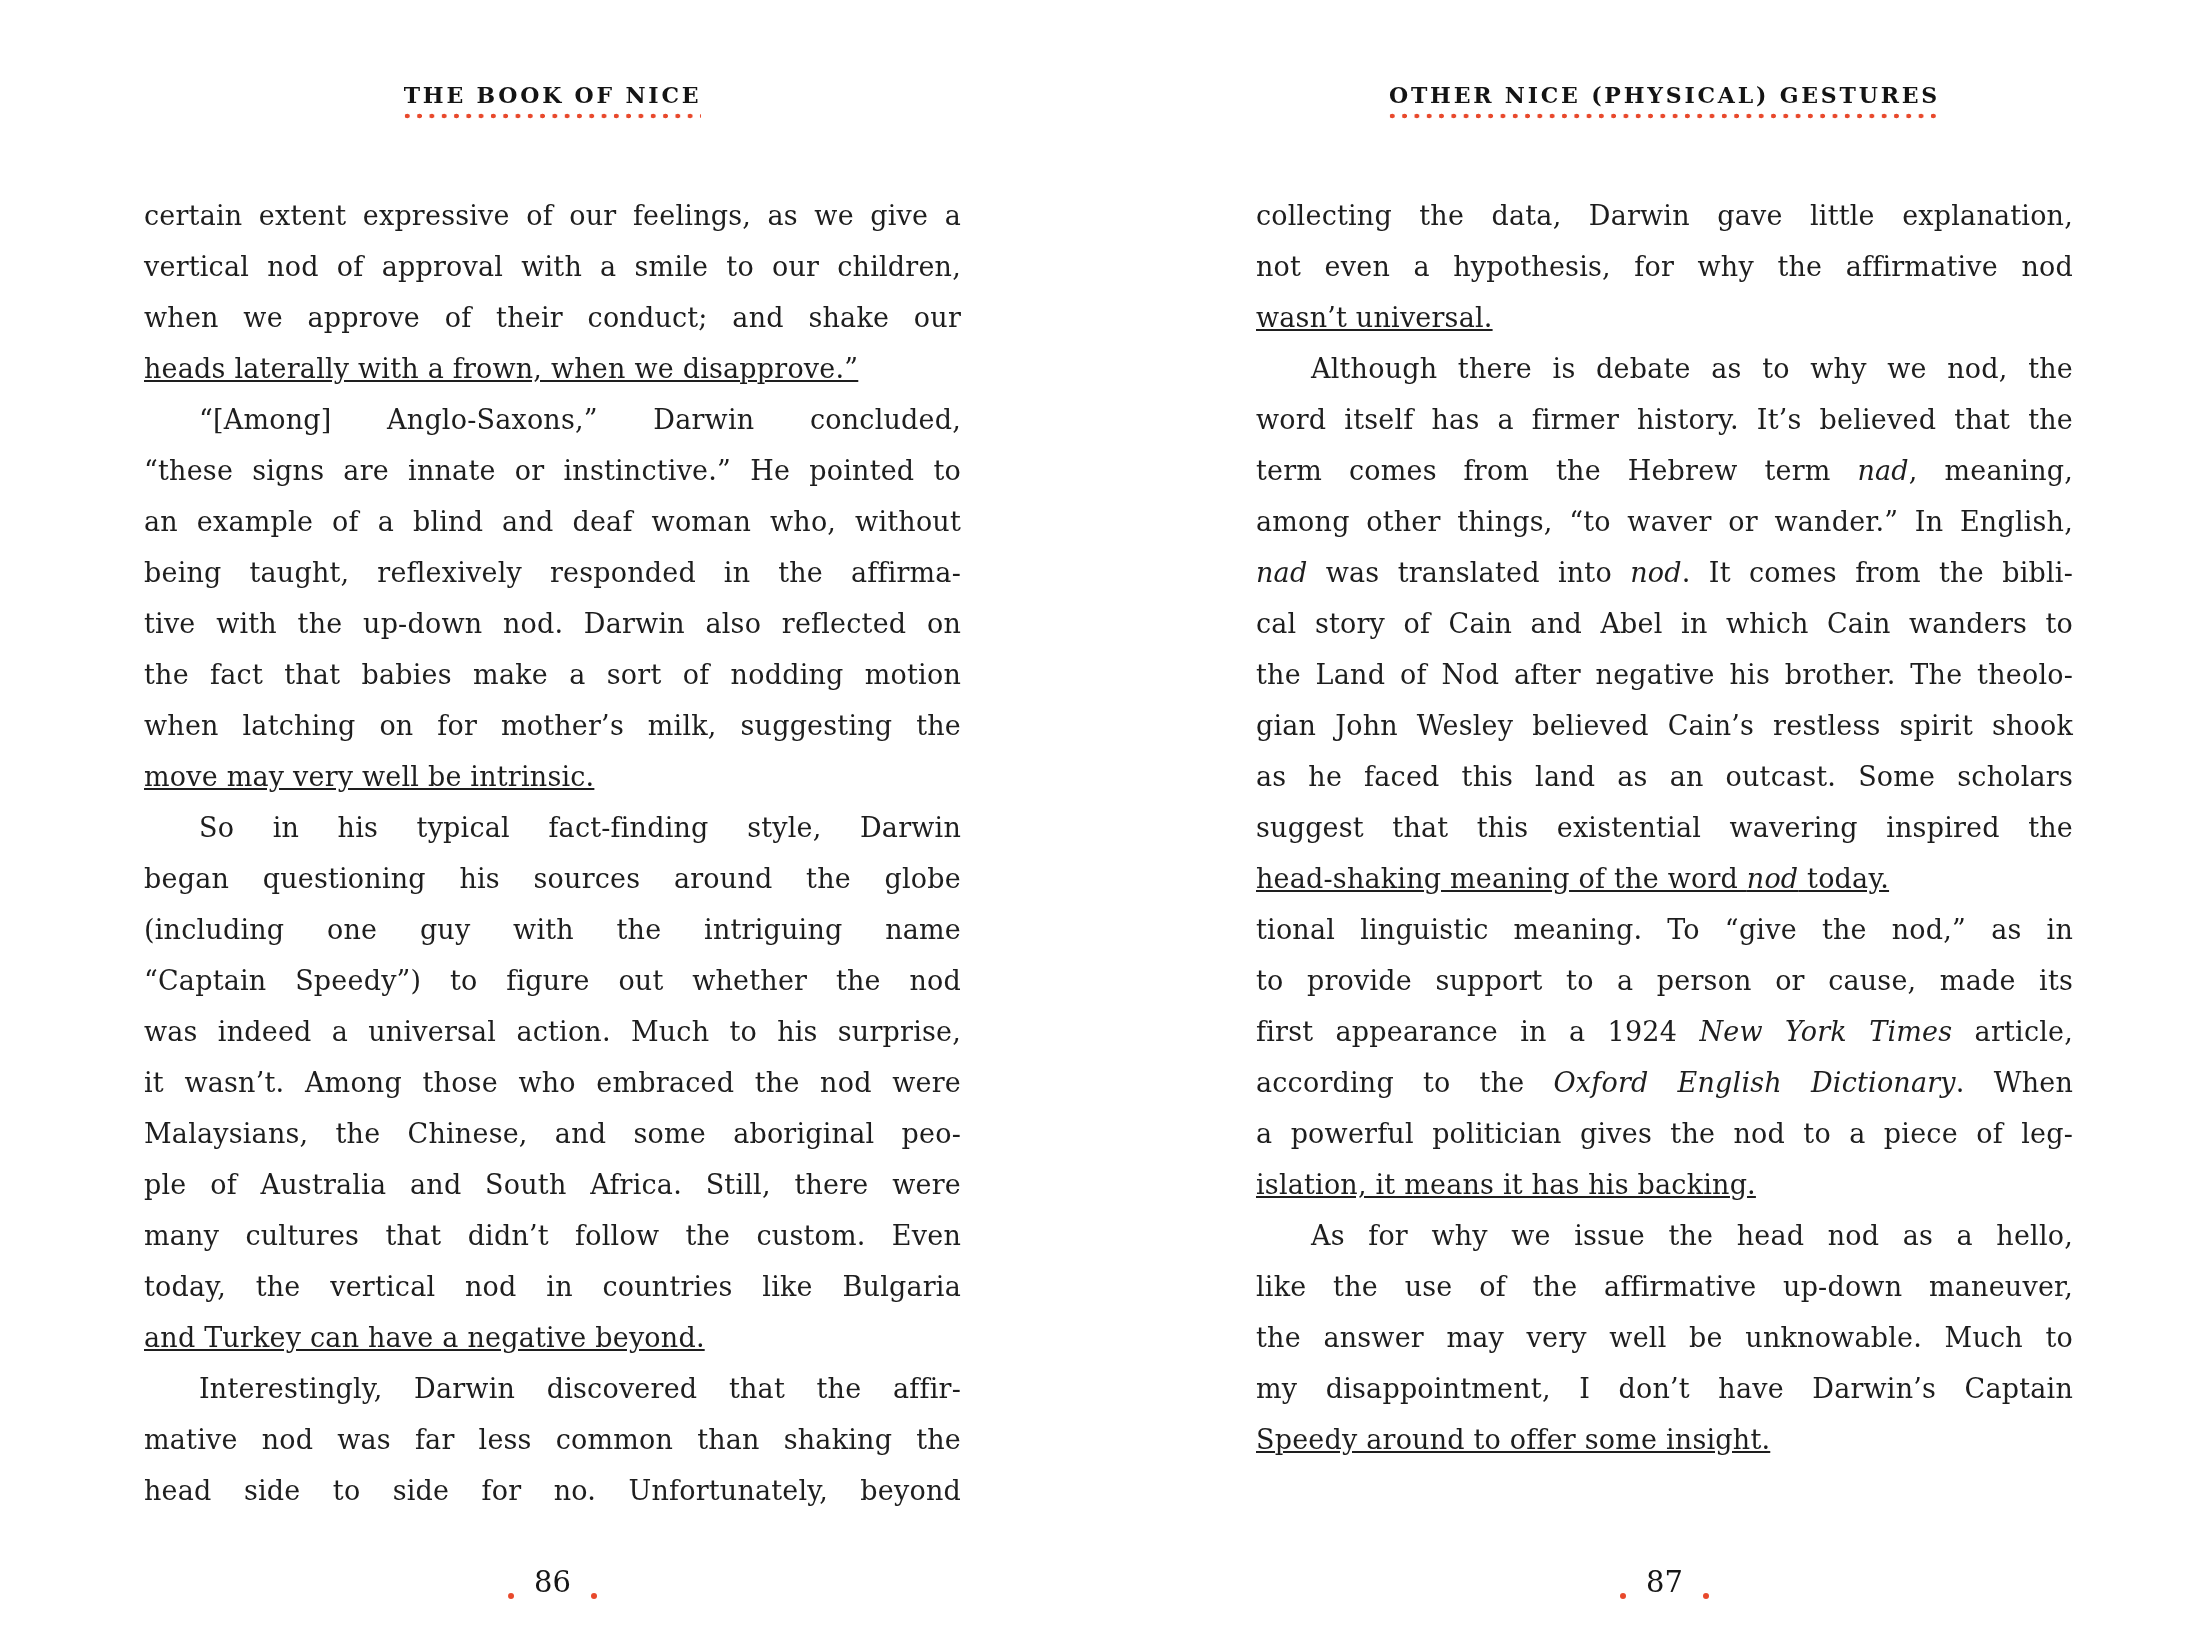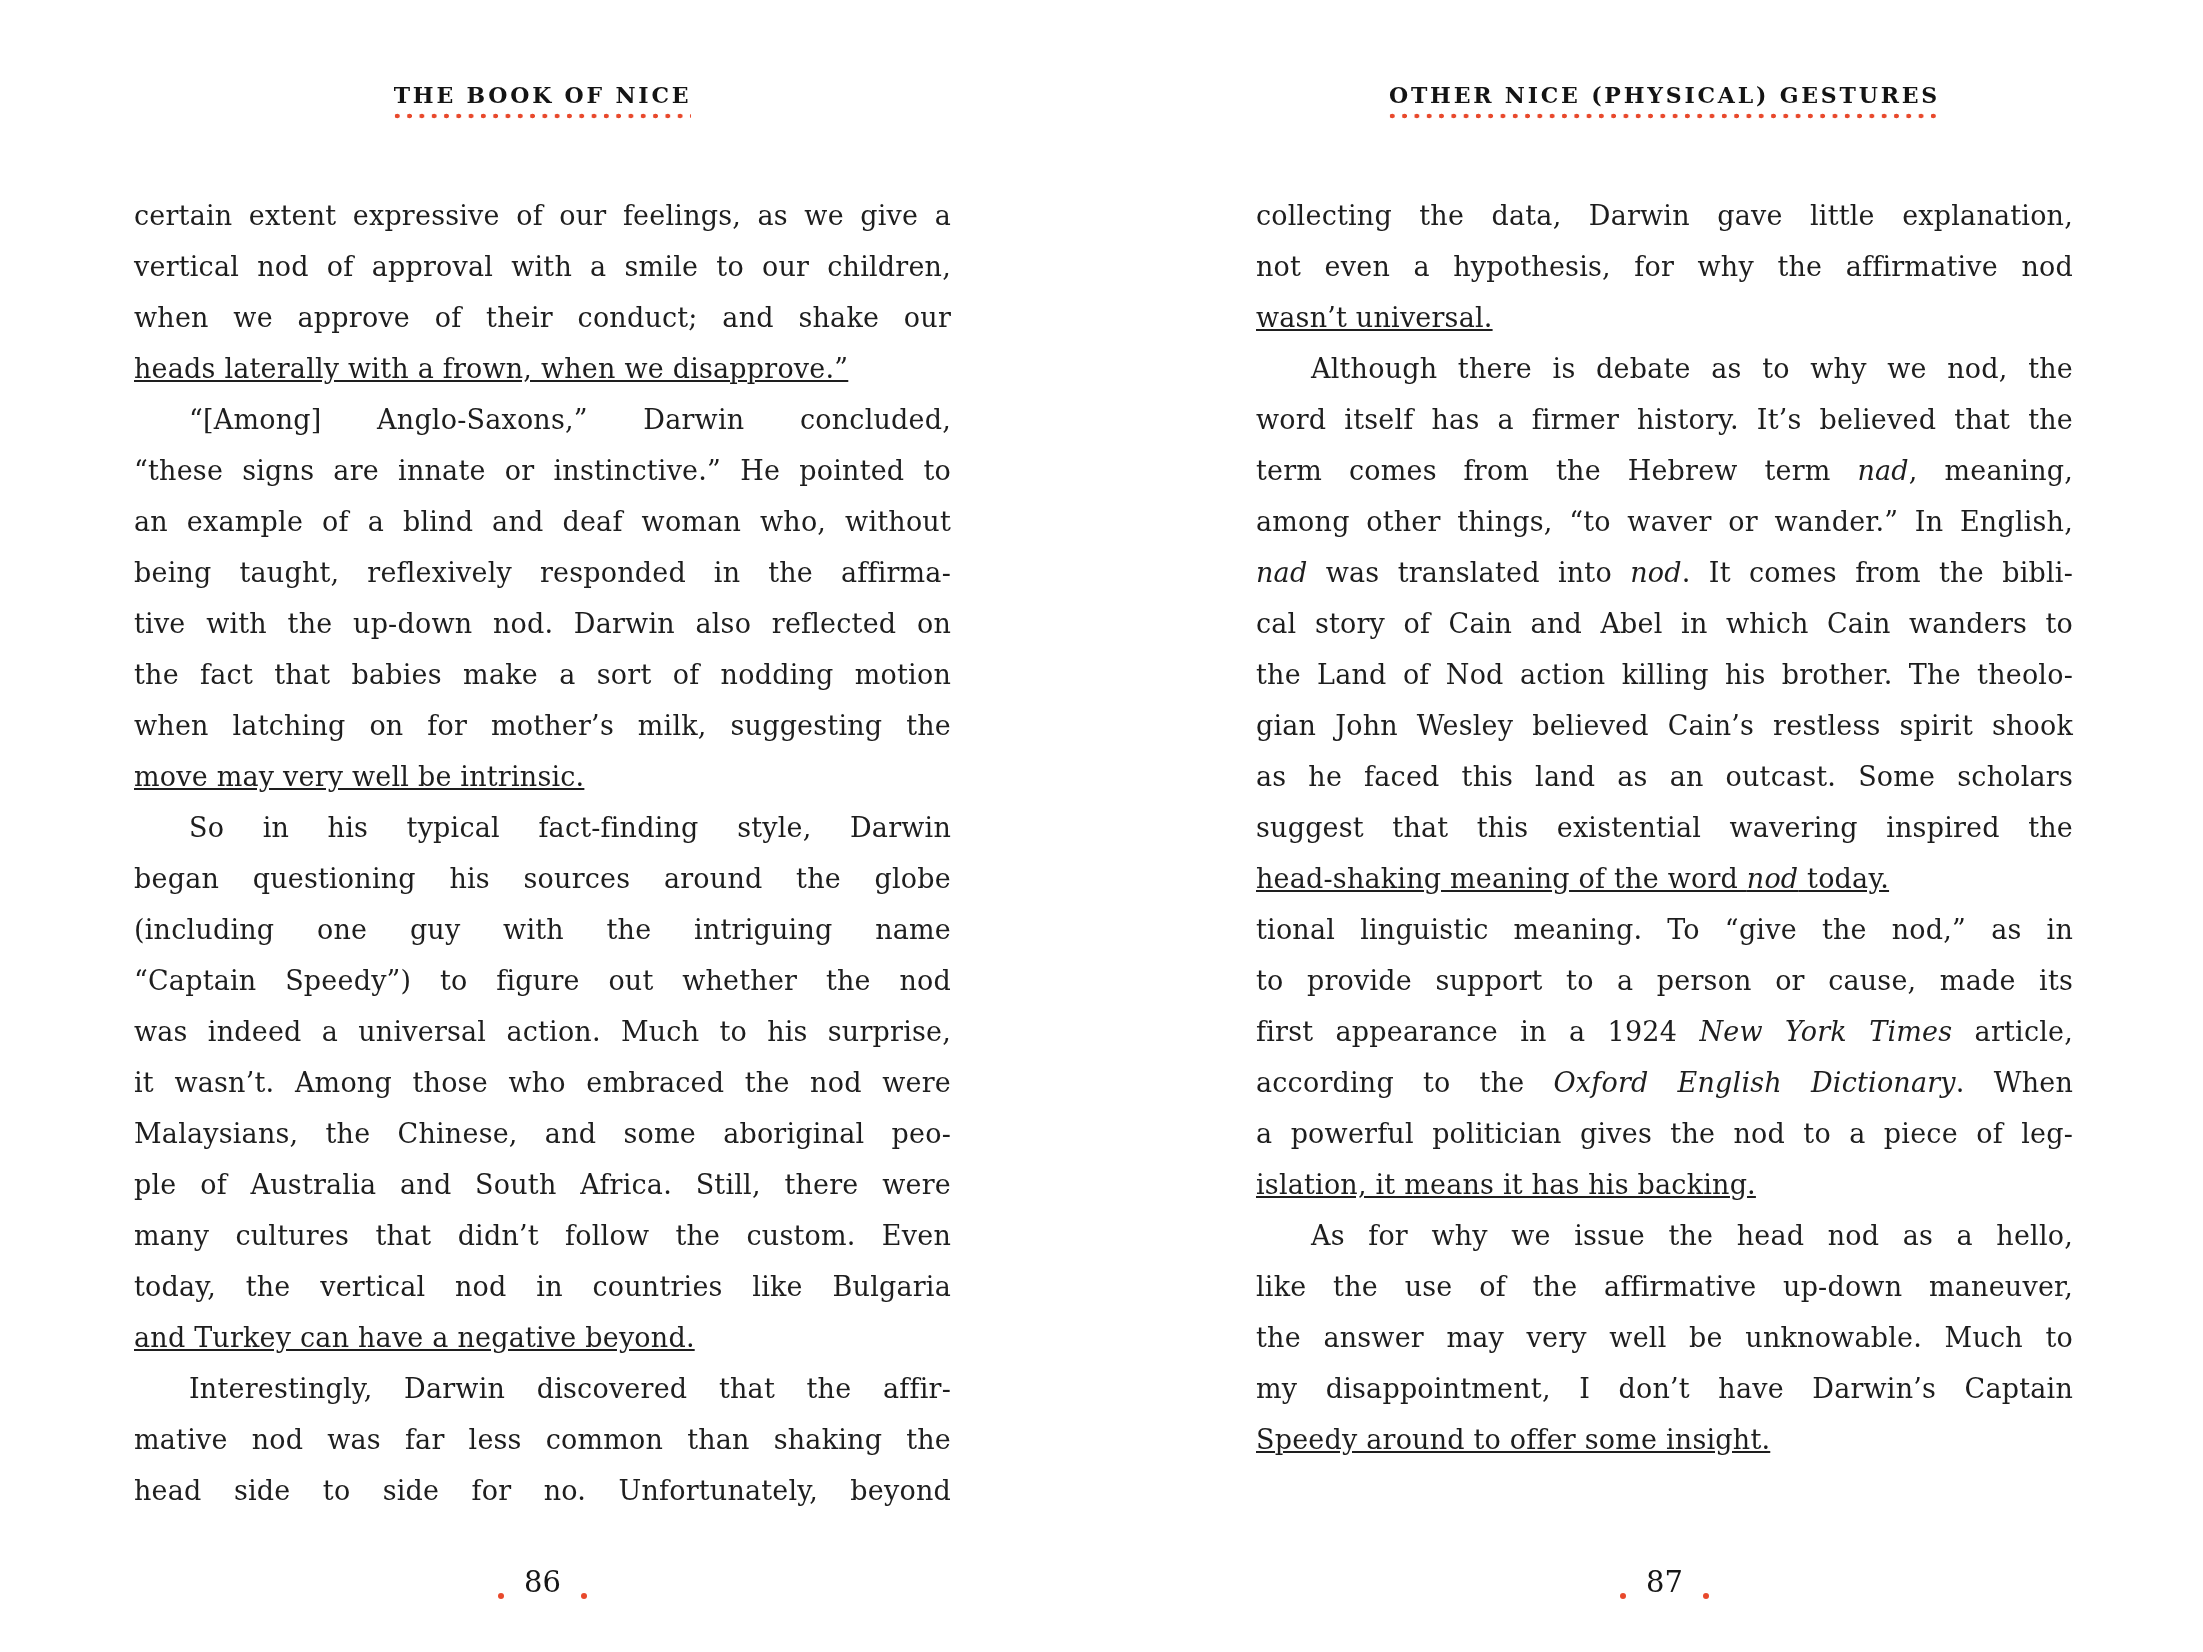--- a/index.html
+++ b/index.html
@@ -6,21 +6,21 @@
     --accent:#e8492c;
     --ink:#1e1e1e;
     --paper:#ffffff;
   }
   html,body{margin:0;padding:0;background:#fff;}
   .spread{
     position:relative;width:2204px;height:1653px;background:var(--paper);
     color:var(--ink);font-family:"DejaVu Serif",serif;overflow:hidden;
   }
   .page{position:absolute;top:0;height:1653px;}
-  .page.left{left:134px;width:817px;}
+  .page.left{left:144px;width:817px;}
   .page.right{left:1256px;width:817px;}
 
   .running-head{position:absolute;top:83px;left:0;right:0;text-align:center;}
   .head-inner{display:inline-block;}
   .head-text{
     display:block;font-weight:bold;font-size:22px;line-height:24px;
     letter-spacing:2.8px;white-space:nowrap;color:#141414;
   }
   .dotted-rule{
     display:block;height:6.4px;margin-top:6.4px;
@@ -101,21 +101,21 @@
     <div class="body-text">
         <div class="line"><span>collecting the data, Darwin gave little explanation,</span></div>
         <div class="line"><span>not even a hypothesis, for why the affirmative nod</span></div>
         <div class="line last"><span>wasn’t universal.</span></div>
         <div class="line indent"><span>Although there is debate as to why we nod, the</span></div>
         <div class="line"><span>word itself has a firmer history. It’s believed that the</span></div>
         <div class="line"><span>term comes from the Hebrew term </span><span class="it">nad</span><span>, meaning,</span></div>
         <div class="line"><span>among other things, “to waver or wander.” In English,</span></div>
         <div class="line"><span class="it">nad</span><span> was translated into </span><span class="it">nod</span><span>. It comes from the bibli-</span></div>
         <div class="line"><span>cal story of Cain and Abel in which Cain wanders to</span></div>
-        <div class="line"><span>the Land of Nod action killing his brother. The theolo-</span></div>
+        <div class="line"><span>the Land of Nod after negative his brother. The theolo-</span></div>
         <div class="line"><span>gian John Wesley believed Cain’s restless spirit shook</span></div>
         <div class="line"><span>as he faced this land as an outcast. Some scholars</span></div>
         <div class="line"><span>suggest that this existential wavering inspired the</span></div>
         <div class="line last"><span>head-shaking meaning of the word </span><span class="it">nod</span><span> today.</span></div>
         <div class="line"><span>tional linguistic meaning. To “give the nod,” as in</span></div>
         <div class="line"><span>to provide support to a person or cause, made its</span></div>
         <div class="line"><span>first appearance in a 1924 </span><span class="it">New York Times</span><span> article,</span></div>
         <div class="line"><span>according to the </span><span class="it">Oxford English Dictionary</span><span>. When</span></div>
         <div class="line"><span>a powerful politician gives the nod to a piece of leg-</span></div>
         <div class="line last"><span>islation, it means it has his backing.</span></div>

